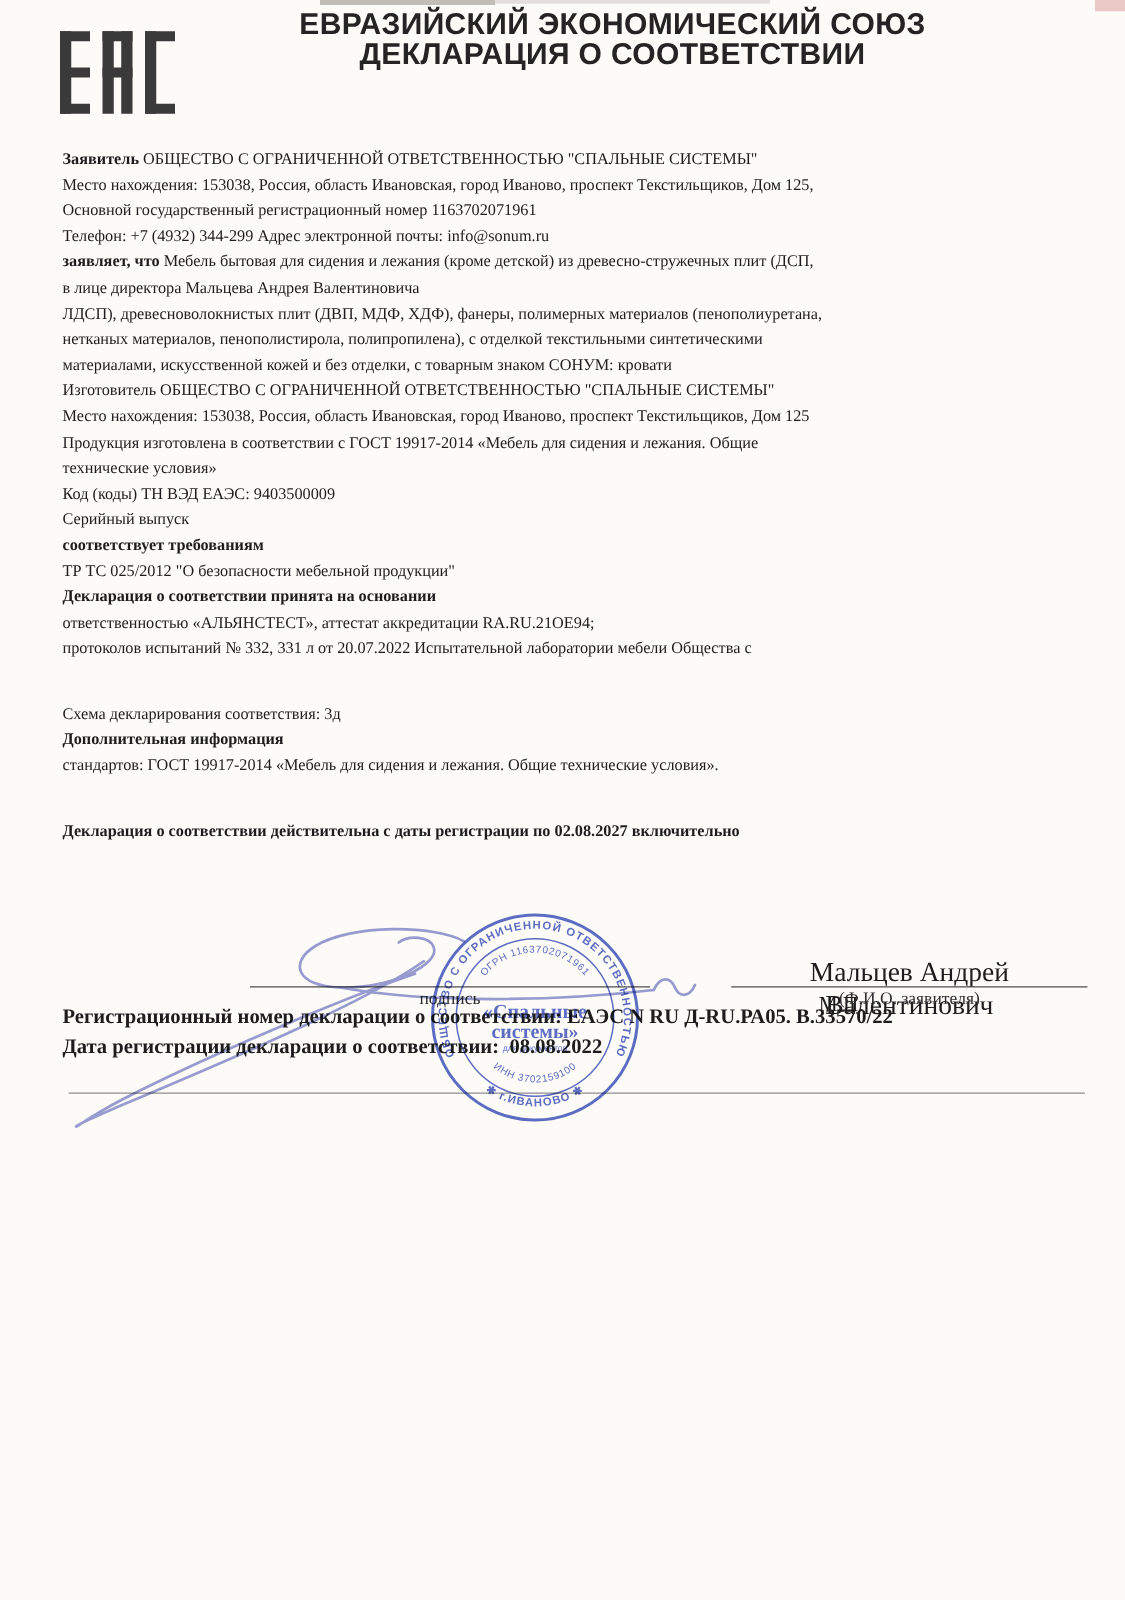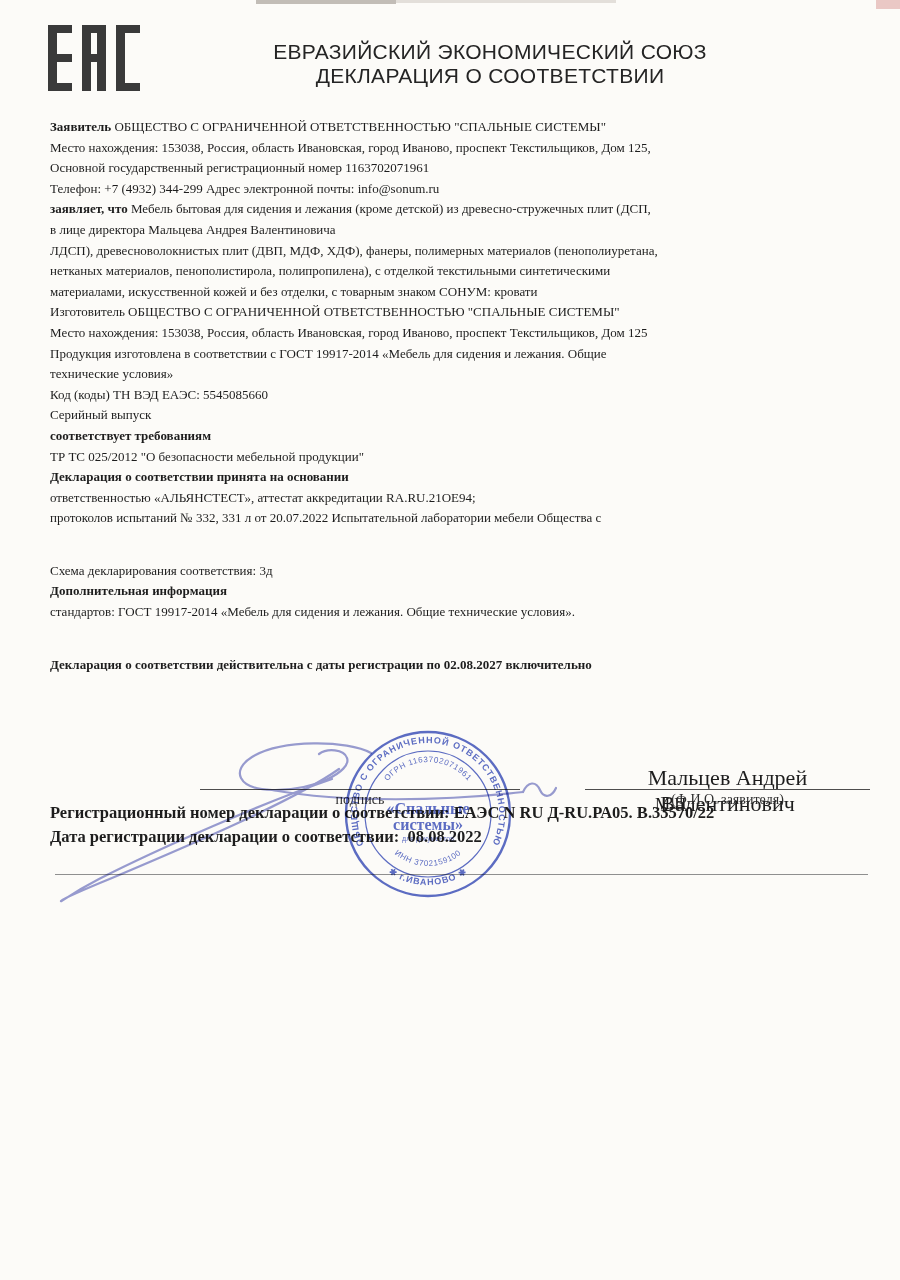--- a/index.html
+++ b/index.html
@@ -7,23 +7,23 @@
     position:relative;width:900px;height:1280px;margin:0 auto;
     background:#fcfbf8;overflow:hidden;
     font-family:"Liberation Serif", serif;color:#1d1d1d;
   }
   
   .smudge{position:absolute;pointer-events:none;}
   
   .eac-logo{position:absolute;left:48px;top:22px;width:92px;height:72px;}
   
   .doc-title{
-    position:absolute;left:85px;top:40px;width:810px;text-align:center;
-    font-family:"Liberation Sans", sans-serif;font-weight:normal;
-    font-size:21px;line-height:24px;color:#242424;letter-spacing:.3px;
+    position:absolute;left:85px;top:8px;width:810px;text-align:center;
+    font-family:"Liberation Sans", sans-serif;font-weight:bold;
+    font-size:24px;line-height:24px;color:#242424;letter-spacing:.3px;
   }
   
   .body-lines{
     position:absolute;left:50px;top:117px;width:822px;
     font-size:13px;line-height:20.6px;
   }
   .body-lines .line{white-space:nowrap;}
   .body-lines .line.gap{margin-top:32px;}
   .body-lines b{font-weight:bold;}
   
@@ -87,21 +87,21 @@
       <div class="line">Телефон: +7 (4932) 344-299 Адрес электронной почты: info@sonum.ru</div>
       <div class="line"><b>заявляет, что</b> Мебель бытовая для сидения и лежания (кроме детской) из древесно-стружечных плит (ДСП,</div>
       <div class="line">в лице директора Мальцева Андрея Валентиновича</div>
       <div class="line">ЛДСП), древесноволокнистых плит (ДВП, МДФ, ХДФ), фанеры, полимерных материалов (пенополиуретана,</div>
       <div class="line">нетканых материалов, пенополистирола, полипропилена), с отделкой текстильными синтетическими</div>
       <div class="line">материалами, искусственной кожей и без отделки, с товарным знаком СОНУМ: кровати</div>
       <div class="line">Изготовитель ОБЩЕСТВО С ОГРАНИЧЕННОЙ ОТВЕТСТВЕННОСТЬЮ "СПАЛЬНЫЕ СИСТЕМЫ"</div>
       <div class="line">Место нахождения: 153038, Россия, область Ивановская, город Иваново, проспект Текстильщиков, Дом 125</div>
       <div class="line">Продукция изготовлена в соответствии с ГОСТ 19917-2014 «Мебель для сидения и лежания. Общие</div>
       <div class="line">технические условия»</div>
-      <div class="line">Код (коды) ТН ВЭД ЕАЭС: 5545085660</div>
+      <div class="line">Код (коды) ТН ВЭД ЕАЭС: 9403500009</div>
       <div class="line">Серийный выпуск</div>
       <div class="line"><b>соответствует требованиям</b></div>
       <div class="line">ТР ТС 025/2012 "О безопасности мебельной продукции"</div>
       <div class="line"><b>Декларация о соответствии принята на основании</b></div>
       <div class="line">ответственностью «АЛЬЯНСТЕСТ», аттестат аккредитации RA.RU.21ОЕ94;</div>
       <div class="line">протоколов испытаний № 332, 331 л от 20.07.2022 Испытательной лаборатории мебели Общества с</div>
       <div class="line gap">Схема декларирования соответствия: 3д</div>
       <div class="line"><b>Дополнительная информация</b></div>
       <div class="line">стандартов: ГОСТ 19917-2014 «Мебель для сидения и лежания. Общие технические условия».</div>
       <div class="line gap"><b>Декларация о соответствии действительна с даты регистрации по 02.08.2027 включительно</b></div>

